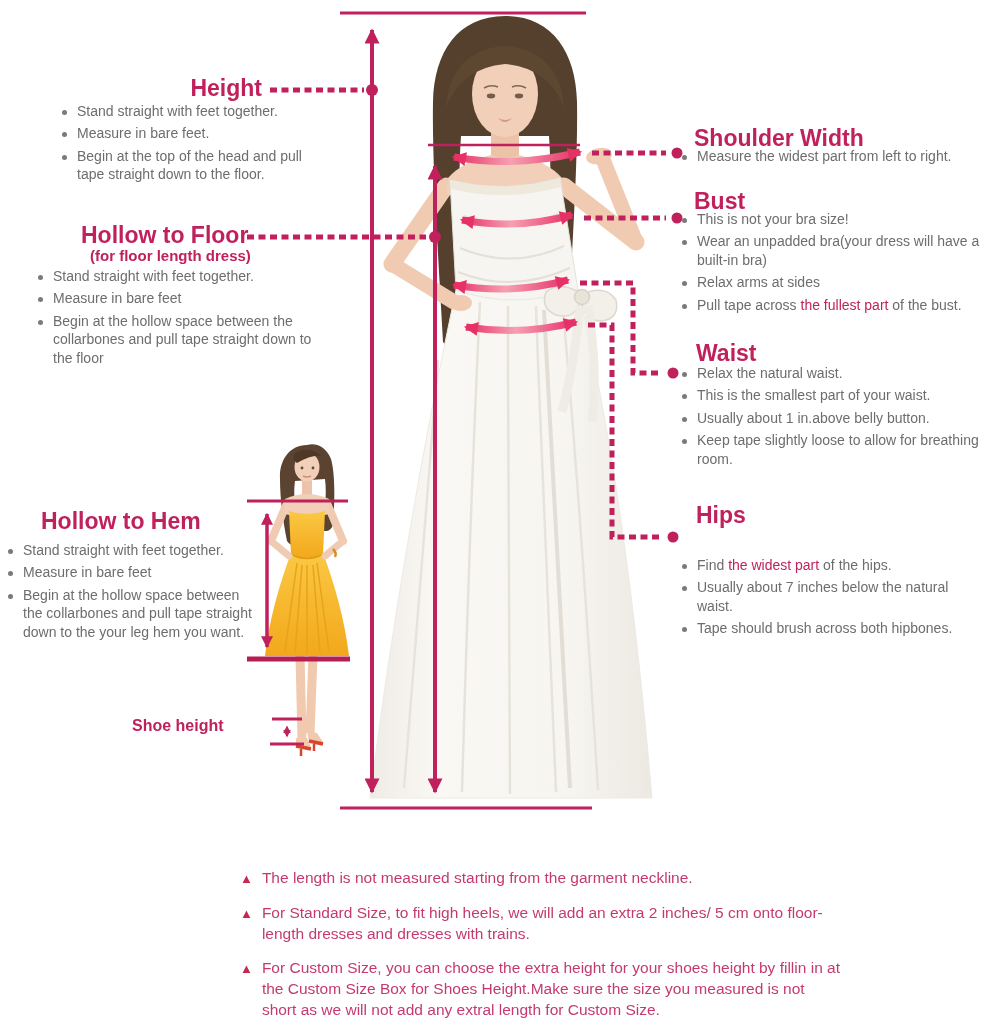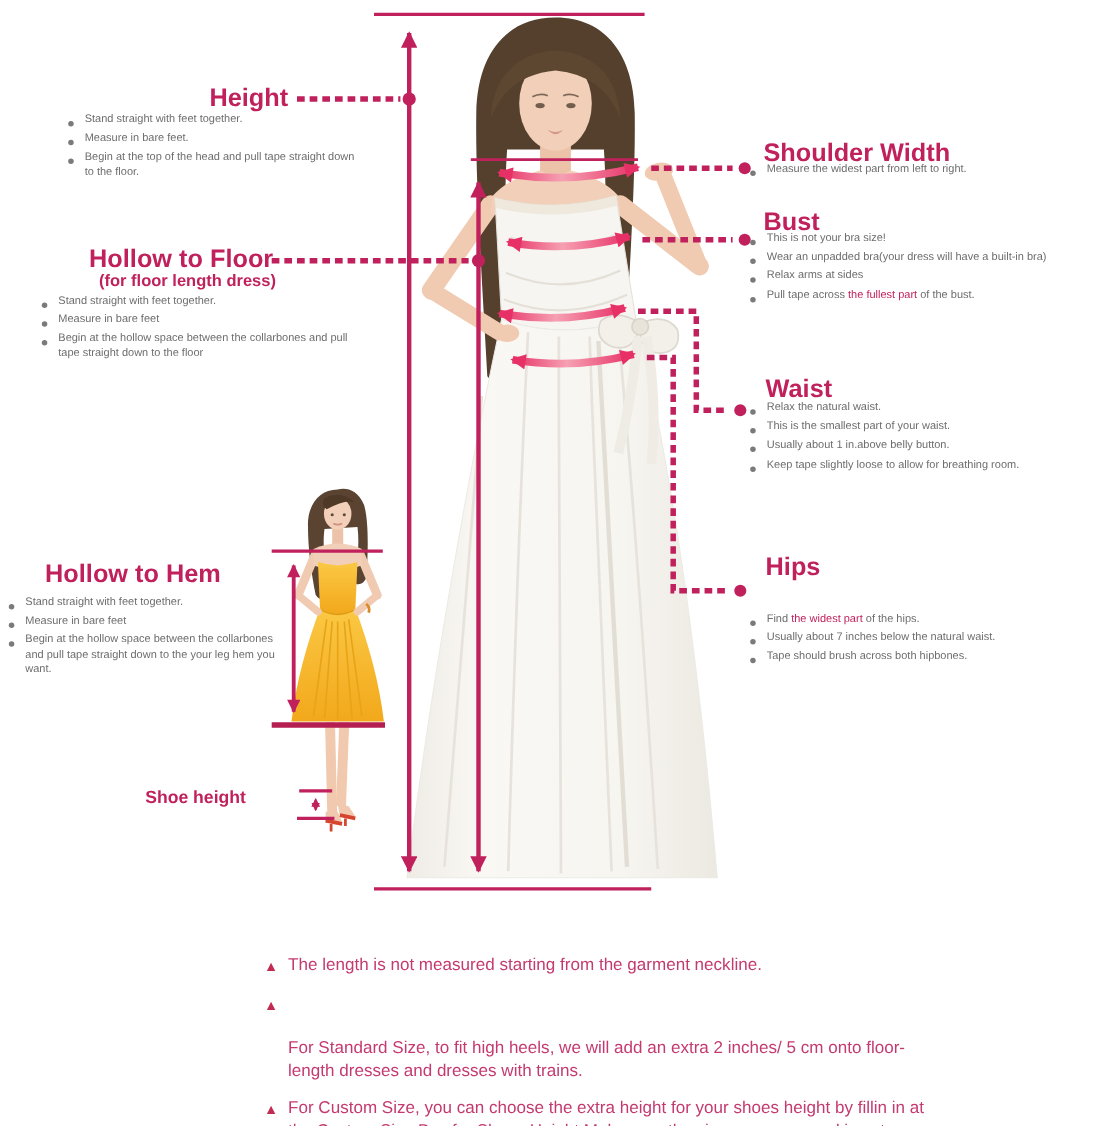--- a/index.html
+++ b/index.html
@@ -2,21 +2,21 @@
 <html><head>
 <meta charset="utf-8">
 <style>
   html,body{margin:0;padding:0;background:#fff;}
   body{font-family:"Liberation Sans",sans-serif;}
   .stage{position:relative;width:1000px;height:1024px;background:#fff;overflow:hidden;}
   .abs{position:absolute;}
   .h1{font-size:23px;font-weight:700;color:#c0215c;line-height:1.05;white-space:nowrap;}
   .h1.small{font-size:16px;}
   .sub{font-size:15px;font-weight:700;color:#c0215c;white-space:nowrap;}
-  ul.blt{list-style:none;margin:0;padding:0;font-size:10px;color:#6d6d6d;}
+  ul.blt{list-style:none;margin:0;padding:0;font-size:14px;color:#6d6d6d;}
   ul.blt li{position:relative;padding-left:17px;margin-bottom:4px;line-height:1.32;}
   ul.blt li::before{content:"";position:absolute;left:2px;top:8px;width:5px;height:5px;border-radius:50%;background:#7a7a7a;}
   .hl{color:#c0215c;}
   .notes{position:absolute;left:240px;top:868px;width:600px;font-size:15.5px;color:#c43a70;}
   .note{display:flex;gap:9px;margin-bottom:13px;line-height:1.35;}
   .tri{color:#c22a52;font-size:13px;line-height:1.7;flex:0 0 auto;}
   svg{display:block;}
   .figure{position:absolute;z-index:1;}
   .overlay{position:absolute;left:0;top:0;z-index:2;pointer-events:none;}
   .txt{z-index:3;}
@@ -259,21 +259,21 @@
     <li>Tape should brush across both hipbones.</li>
   </ul>
 
   <div class="notes txt">
     <div class="note">
       <span class="tri">▲</span>
       <span>The length is not measured starting from the garment neckline.</span>
     </div>
     <div class="note">
       <span class="tri">▲</span>
-      <span style="width:575px;margin-top:40px;">For Standard Size, to fit high heels, we will add an extra 2 inches/ 5  cm onto floor-length dresses and dresses with trains.</span>
+      <span style="width:575px;">For Standard Size, to fit high heels, we will add an extra 2 inches/ 5  cm onto floor-length dresses and dresses with trains.</span>
     </div>
     <div class="note">
       <span class="tri">▲</span>
       <span style="width:580px;">For Custom Size, you can choose the extra height for your shoes height by fillin in at the Custom Size Box for Shoes Height.Make sure the size you measured is not short as we will not add any extral length for Custom Size.</span>
     </div>
   </div>
 
 </div>
 
 </body></html>

